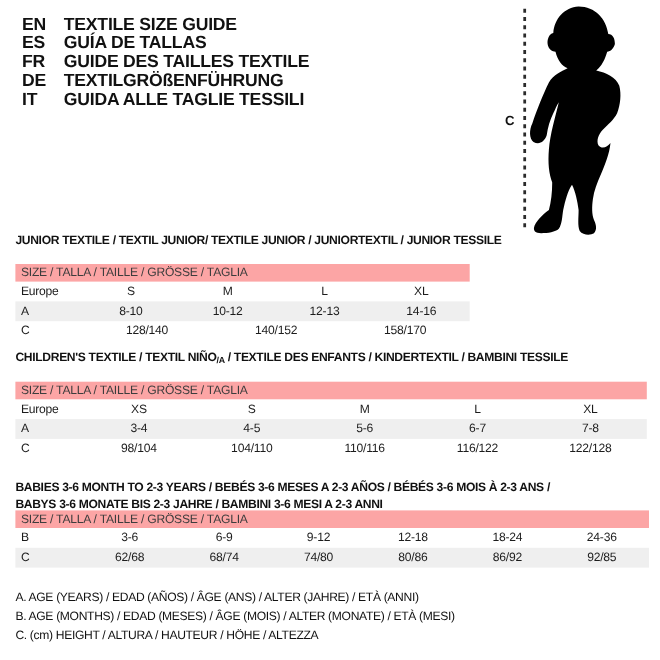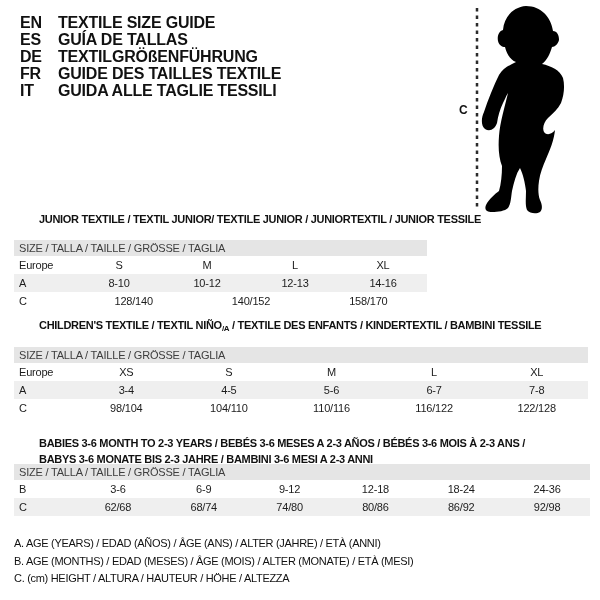--- a/index.html
+++ b/index.html
@@ -10,57 +10,57 @@
   }
   
   .lang-block{position:absolute;top:14px;left:20px;}
   .lang-row{display:flex;line-height:17px;font-size:16px;font-weight:bold;letter-spacing:-0.2px;}
   .lang-code{width:38px;flex:0 0 38px;}
   
   .figure{position:absolute;top:0;left:455px;width:145px;height:220px;}
   .figure svg{position:absolute;top:0;left:0;}
   .figure-label{position:absolute;left:4px;top:103px;font-size:12px;font-weight:bold;}
   
-  .section-title{position:absolute;left:14px;font-size:11px;font-weight:bold;letter-spacing:-0.3px;white-space:nowrap;margin-left:25px;}
+  .section-title{position:absolute;left:14px;font-size:11px;font-weight:bold;letter-spacing:-0.3px;white-space:nowrap;}
   #junior-title{top:213px;}
   #children-title{top:319px;}
   #babies-title{top:435px;line-height:16px;}
   .subscript{font-size:8px;vertical-align:-2px;}
   
   .size-table{position:absolute;left:14px;font-size:11px;letter-spacing:-0.2px;}
   #junior-table{top:240px;width:413px;}
   #children-table{top:347px;width:574px;}
   #babies-table{top:464px;width:576px;}
-  .size-header{background:#e5e5e5;color:#3d3d3d;height:16px;line-height:16px;padding-left:5px;}
+  .size-header{background:#fca5a5;color:#3d3d3d;height:16px;line-height:16px;padding-left:5px;}
   .trow{display:flex;height:18px;line-height:18px;color:#1c1c1c;}
   .trow.alt{background:#efefef;}
   .tcell{flex:1;text-align:center;}
   .tcell.label{flex:0 0 56px;text-align:left;padding-left:5px;}
   
   .footnotes{position:absolute;left:14px;top:535px;font-size:11px;font-weight:normal;line-height:17.5px;letter-spacing:-0.3px;white-space:nowrap;}
 </style>
 </head>
 <body>
 
 <div class="lang-block">
   <div class="lang-row">
     <span class="lang-code">EN</span>
     <span>TEXTILE SIZE GUIDE</span>
   </div>
   <div class="lang-row">
     <span class="lang-code">ES</span>
     <span>GUÍA DE TALLAS</span>
   </div>
   <div class="lang-row">
+    <span class="lang-code">FR</span>
+    <span>GUIDE DES TAILLES TEXTILE</span>
+  </div>
+  <div class="lang-row">
     <span class="lang-code">DE</span>
     <span>TEXTILGRÖßENFÜHRUNG</span>
-  </div>
-  <div class="lang-row">
-    <span class="lang-code">FR</span>
-    <span>GUIDE DES TAILLES TEXTILE</span>
   </div>
   <div class="lang-row">
     <span class="lang-code">IT</span>
     <span>GUIDA ALLE TAGLIE TESSILI</span>
   </div>
 </div>
 
 <div class="figure">
   <svg width="145" height="220" viewBox="0 0 145 220">
     <line x1="22" y1="8" x2="22" y2="208" stroke="#2b2b2b" stroke-width="2.5" stroke-dasharray="3.5 4"></line>
@@ -154,21 +154,21 @@
     <div class="tcell">18-24</div>
     <div class="tcell">24-36</div>
   </div>
   <div class="trow alt">
     <div class="tcell label">C</div>
     <div class="tcell">62/68</div>
     <div class="tcell">68/74</div>
     <div class="tcell">74/80</div>
     <div class="tcell">80/86</div>
     <div class="tcell">86/92</div>
-    <div class="tcell">92/98</div>
+    <div class="tcell">92/85</div>
   </div>
 </div>
 
 <div class="footnotes">
   <div>A. AGE (YEARS) / EDAD (AÑOS) / ÂGE (ANS) / ALTER (JAHRE) / ETÀ (ANNI)</div>
   <div>B. AGE (MONTHS) / EDAD (MESES) / ÂGE (MOIS) / ALTER (MONATE) / ETÀ (MESI)</div>
   <div>C. (cm) HEIGHT / ALTURA / HAUTEUR / HÖHE / ALTEZZA</div>
 </div>
 
 </body></html>

